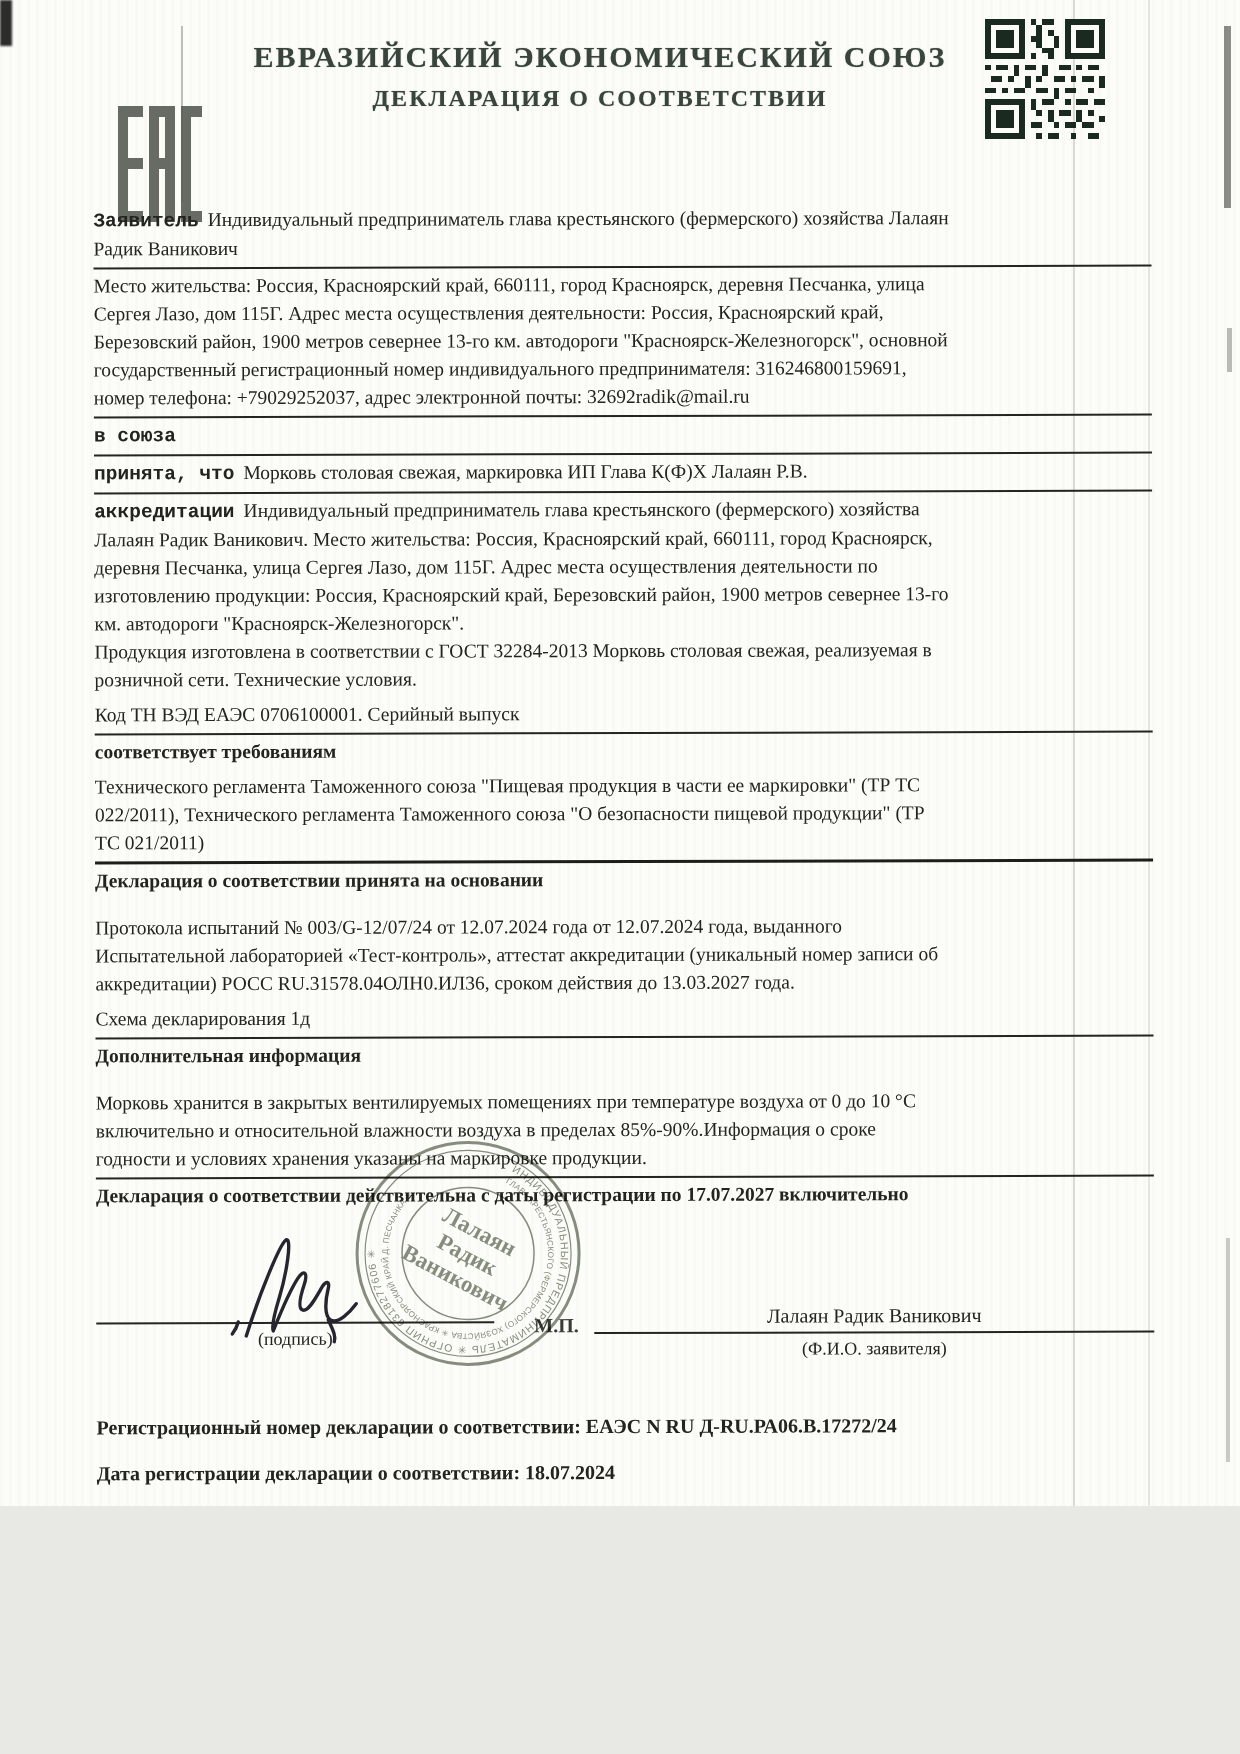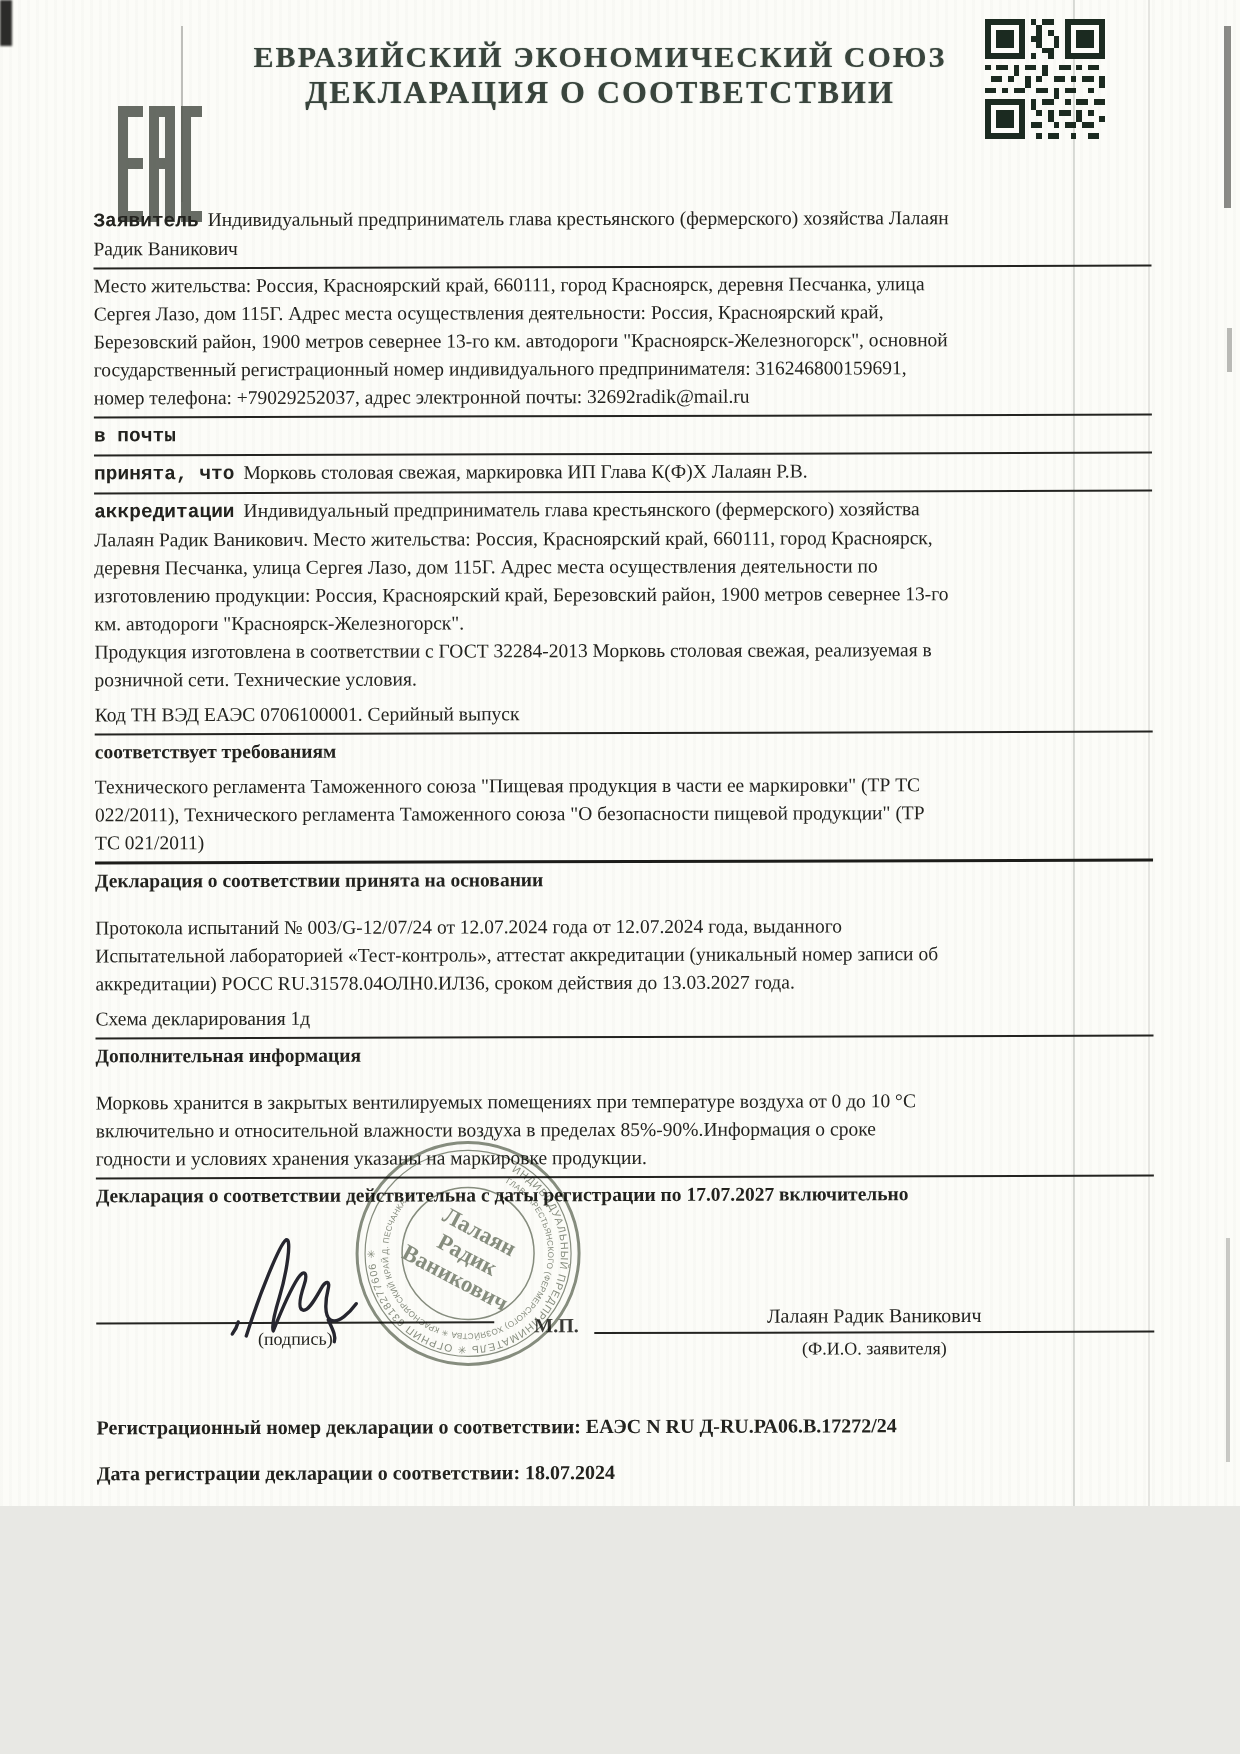--- a/index.html
+++ b/index.html
@@ -21,21 +21,21 @@
   .art-e2{left:1227px;top:328px;width:5px;height:44px;background:rgba(60,60,58,.35);}
   .art-e3{left:1226px;top:1238px;width:4px;height:224px;background:rgba(70,70,66,.28);}
   .art-b{left:205px;top:1747px;width:940px;height:3px;background:rgba(50,50,46,.45);filter:blur(.8px);}
 
   .title{
     position:absolute;left:0;top:40px;width:1200px;text-align:center;
     font-weight:bold;color:#39443c;letter-spacing:2px;
     text-shadow:0 0 1px rgba(40,70,60,.55);
   }
   .title .t1{font-size:30px;line-height:34px;}
-  .title .t2{font-size:32px;line-height:32px;margin-top:2px;}
+  .title .t2{font-size:24px;line-height:32px;margin-top:8px;}
 
   .eac{position:absolute;left:118px;top:106px;}
   .qr{position:absolute;left:985px;top:18px;}
 
   .content{
     position:absolute;left:95px;top:202px;width:1058px;
     font-size:19.5px;line-height:28px;transform:rotate(-0.15deg);
   }
   .sec{padding:3px 0 4px 0;}
   .b2{border-bottom:2px solid #242421;}
@@ -171,21 +171,21 @@
 
     <div class="sec b2">
       <p class="pre">Место жительства: Россия, Красноярский край, 660111, город Красноярск, деревня Песчанка, улица
 Сергея Лазо, дом 115Г. Адрес места осуществления деятельности: Россия, Красноярский край,
 Березовский район, 1900 метров севернее 13-го км. автодороги "Красноярск-Железногорск", основной
 государственный регистрационный номер индивидуального предпринимателя: 316246800159691,
 номер телефона: +79029252037, адрес электронной почты: 32692radik@mail.ru</p>
     </div>
 
     <div class="sec b2">
-      <p><span class="lbl">в почты</span></p>
+      <p><span class="lbl">в союза</span></p>
     </div>
 
     <div class="sec b2">
       <p><span class="lbl">принята, что</span><span>Морковь столовая свежая, маркировка ИП Глава К(Ф)Х Лалаян Р.В.</span></p>
     </div>
 
     <div class="sec">
       <p class="pre"><span class="lbl">аккредитации</span><span>Индивидуальный предприниматель глава крестьянского (фермерского) хозяйства
 Лалаян Радик Ваникович. Место жительства: Россия, Красноярский край, 660111, город Красноярск,
 деревня Песчанка, улица Сергея Лазо, дом 115Г. Адрес места осуществления деятельности по

